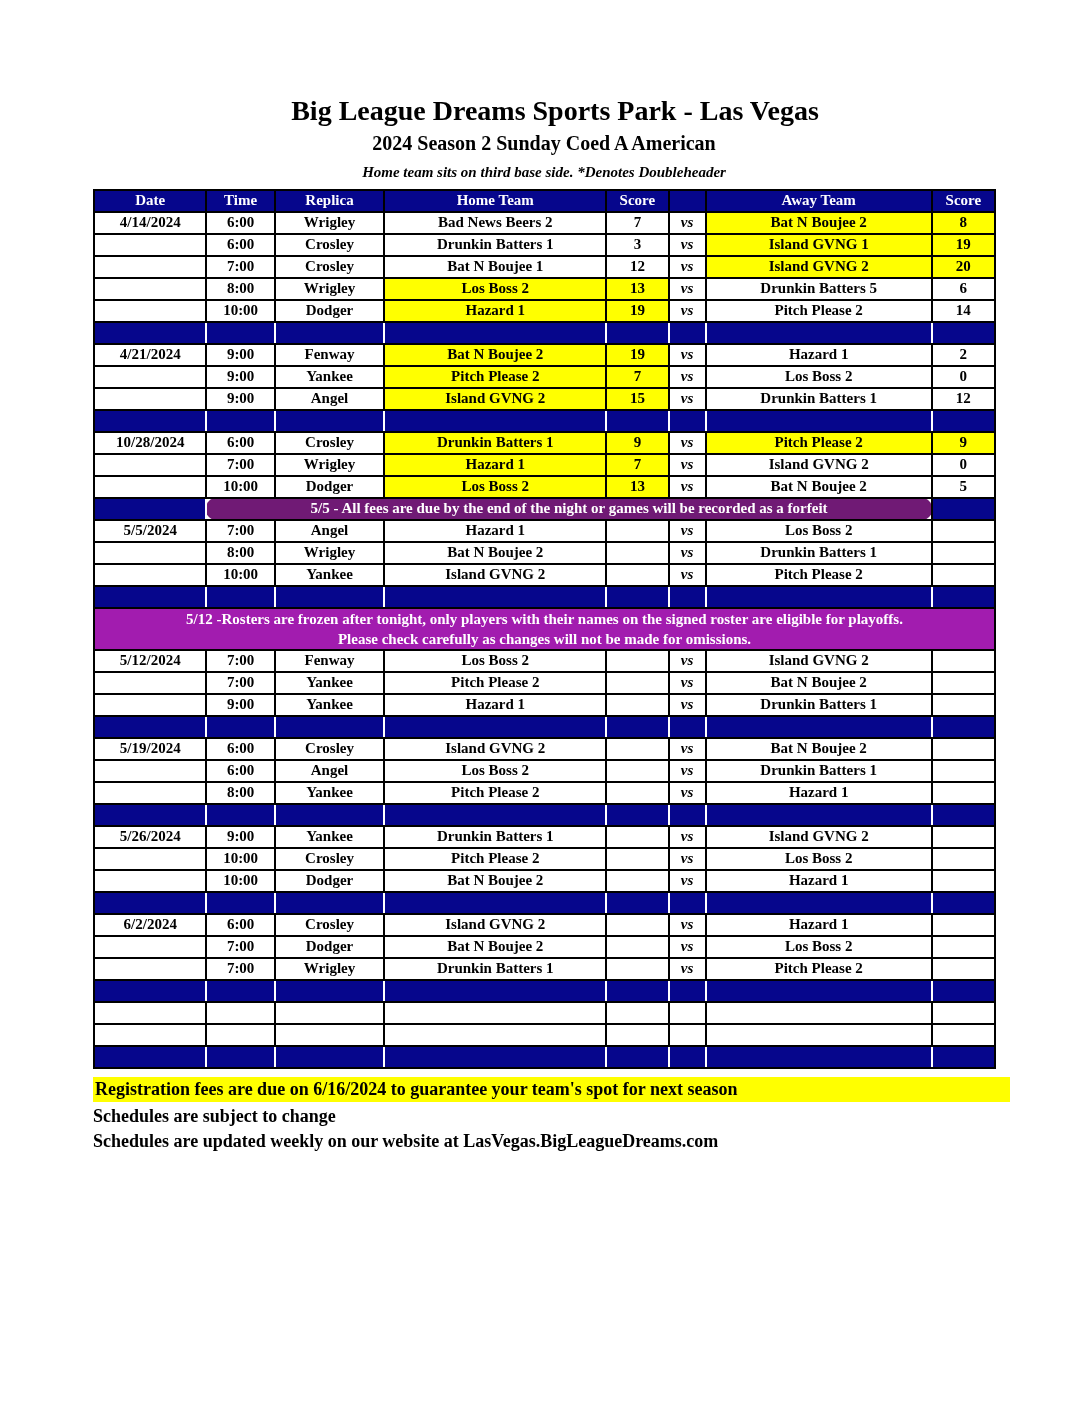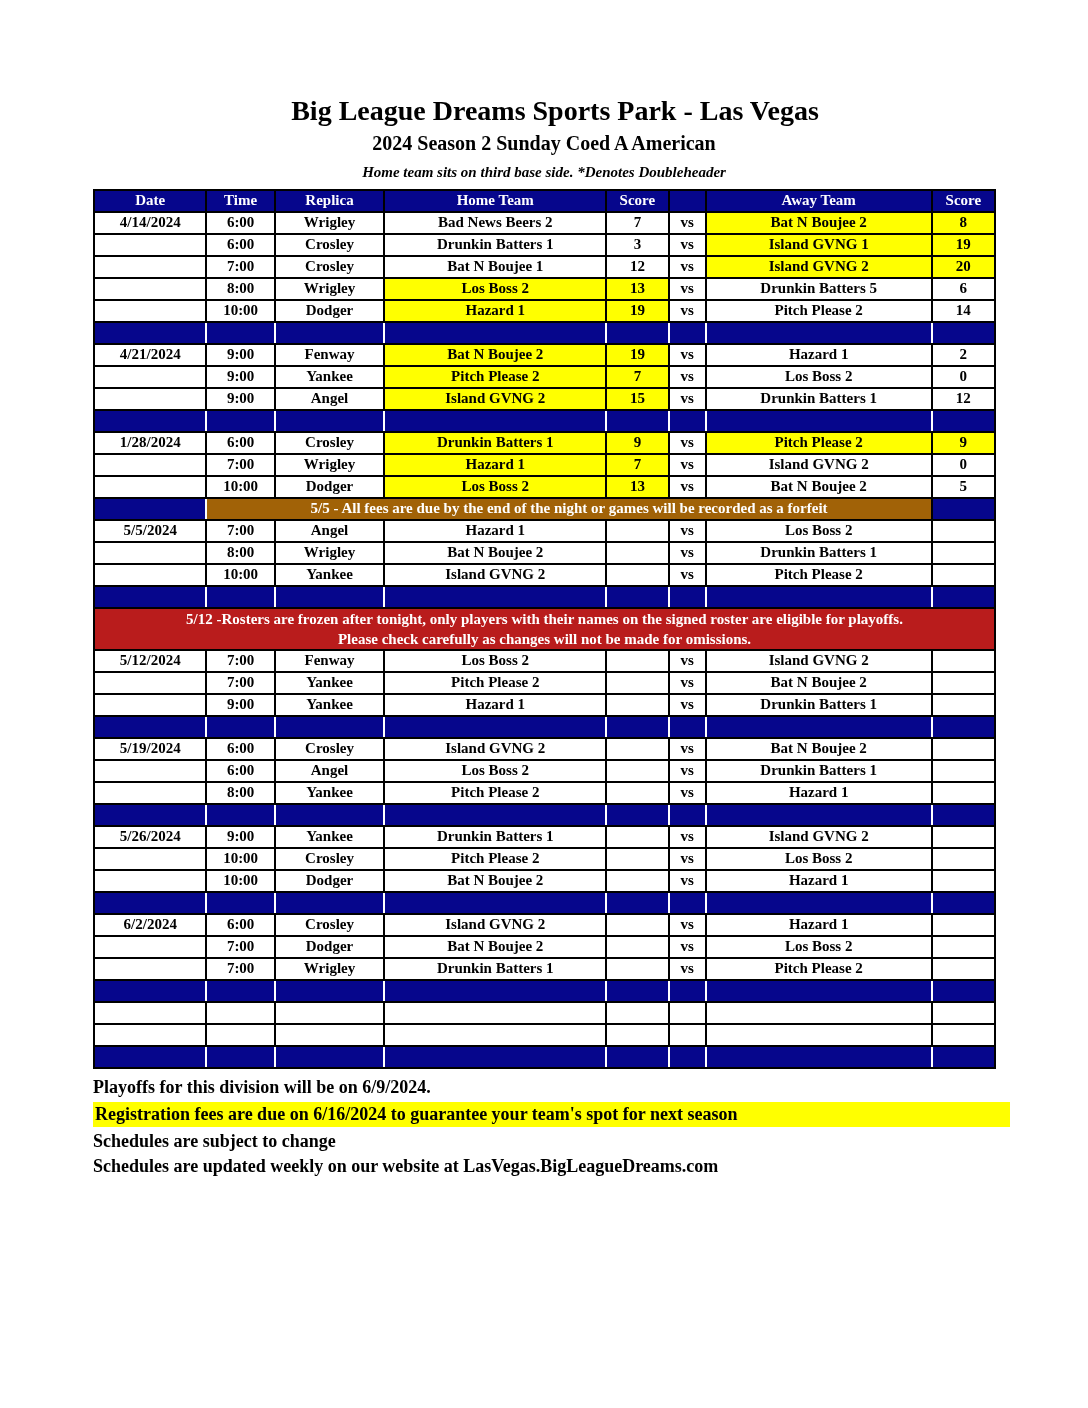--- a/index.html
+++ b/index.html
@@ -48,43 +48,44 @@
     vertical-align: middle;
     overflow: hidden;
     white-space: nowrap;
     font-weight: bold;
     font-size: 15px;
   }
   table.sched th {
     background: #06068C;
     color: #ffffff;
   }
-  td.vs { font-size: 13px; }
+  td.vs { font-style: italic; font-size: 13px; }
   td.win { background: #FFFF00; }
   tr.sep-row td {
     background: #06068C;
     border-left: 2px solid #ffffff;
     border-right: 2px solid #ffffff;
   }
   tr.sep-row td:first-child { border-left: 2px solid #000; }
   tr.sep-row td:last-child { border-right: 2px solid #000; }
   td.notice-side {
     background: #06068C;
   }
   td.notice-side.ns-left { border-right: 2px solid #ffffff; }
   td.notice-side.ns-right { border-left: 2px solid #ffffff; }
   td.notice-cell {
-    background: #a16207;
+    background: #701a75;
     color: #ffffff;
     font-size: 15px;
     border-left: 2px solid #ffffff;
     border-right: 2px solid #ffffff;
+    border-radius: 10px;
   }
   td.banner-cell {
-    background: #b91c1c;
+    background: #a21caf;
     color: #ffffff;
     height: 42px;
     font-size: 15px;
     line-height: 20px;
     white-space: normal;
   }
   .footer { margin: 8px 0 0 93px; }
   .footer div {
     font-weight: bold;
     font-size: 18px;
@@ -225,21 +226,21 @@
           <td></td>
           <td></td>
           <td></td>
           <td></td>
           <td></td>
           <td></td>
           <td></td>
           <td></td>
         </tr>
         <tr>
-          <td>1/28/2024</td>
+          <td>10/28/2024</td>
           <td>6:00</td>
           <td>Crosley</td>
           <td class="win">Drunkin Batters 1</td>
           <td class="win">9</td>
           <td class="vs">vs</td>
           <td class="win">Pitch Please 2</td>
           <td class="win">9</td>
         </tr>
         <tr>
           <td></td>
@@ -499,18 +500,17 @@
           <td></td>
           <td></td>
           <td></td>
           <td></td>
           <td></td>
         </tr>
       </tbody>
   </table>
 
   <div class="footer">
-    <div>Playoffs for this division will be on 6/9/2024.</div>
     <div class="hl-yellow">Registration fees are due on 6/16/2024 to guarantee your team's spot for next season</div>
     <div>Schedules are subject to change</div>
     <div>Schedules are updated weekly on our website at LasVegas.BigLeagueDreams.com</div>
   </div>
 </div>
 
 </body></html>

